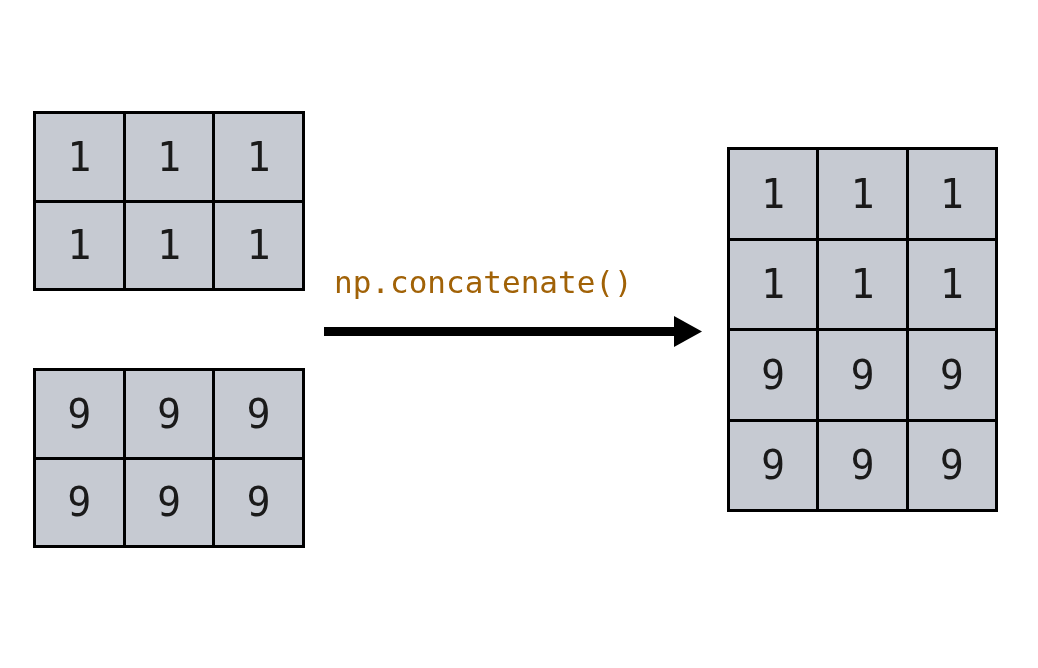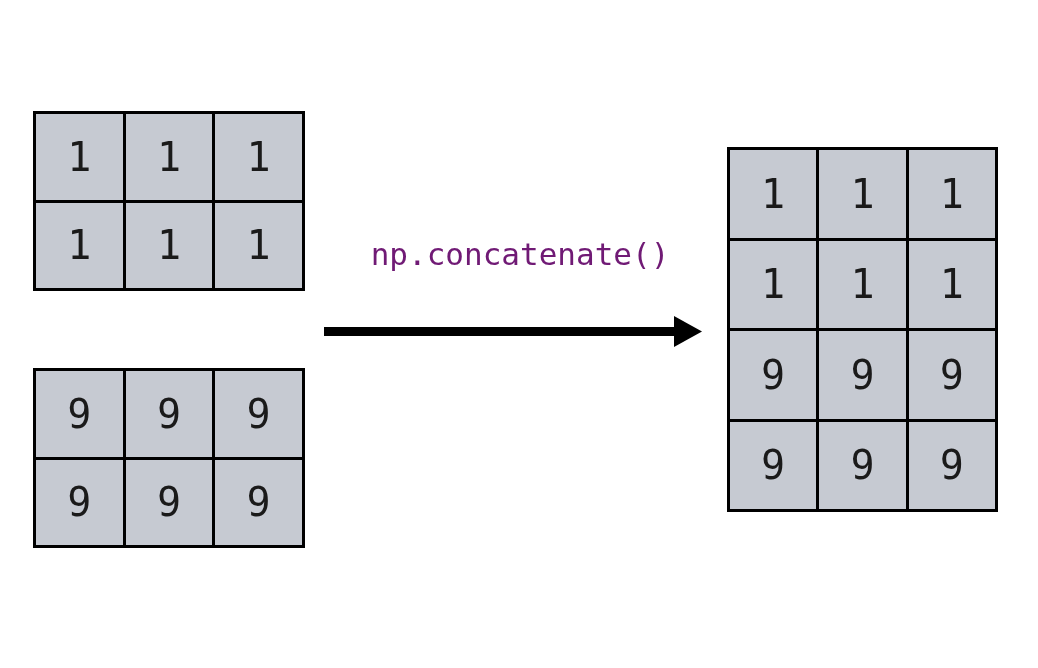--- a/index.html
+++ b/index.html
@@ -70,27 +70,27 @@
     width: 271px;
     height: 365px;
     grid-template-columns: repeat(3, 1fr);
     grid-template-rows: repeat(4, 1fr);
   }
 
   
   #op-label {
     position: absolute;
     left: 334px;
-    top: 236px;
+    top: 264px;
     width: 372px;
-    text-align: center;
+    text-align: left;
     font-family: "DejaVu Sans Mono", "Liberation Mono", monospace;
     font-size: 31px;
     letter-spacing: 0px;
-    color: #701a75;
+    color: #a16207;
     white-space: nowrap;
     user-select: none;
   }
 
   
   #arrow {
     position: absolute;
     left: 322px;
     top: 310px;
     width: 382px;

